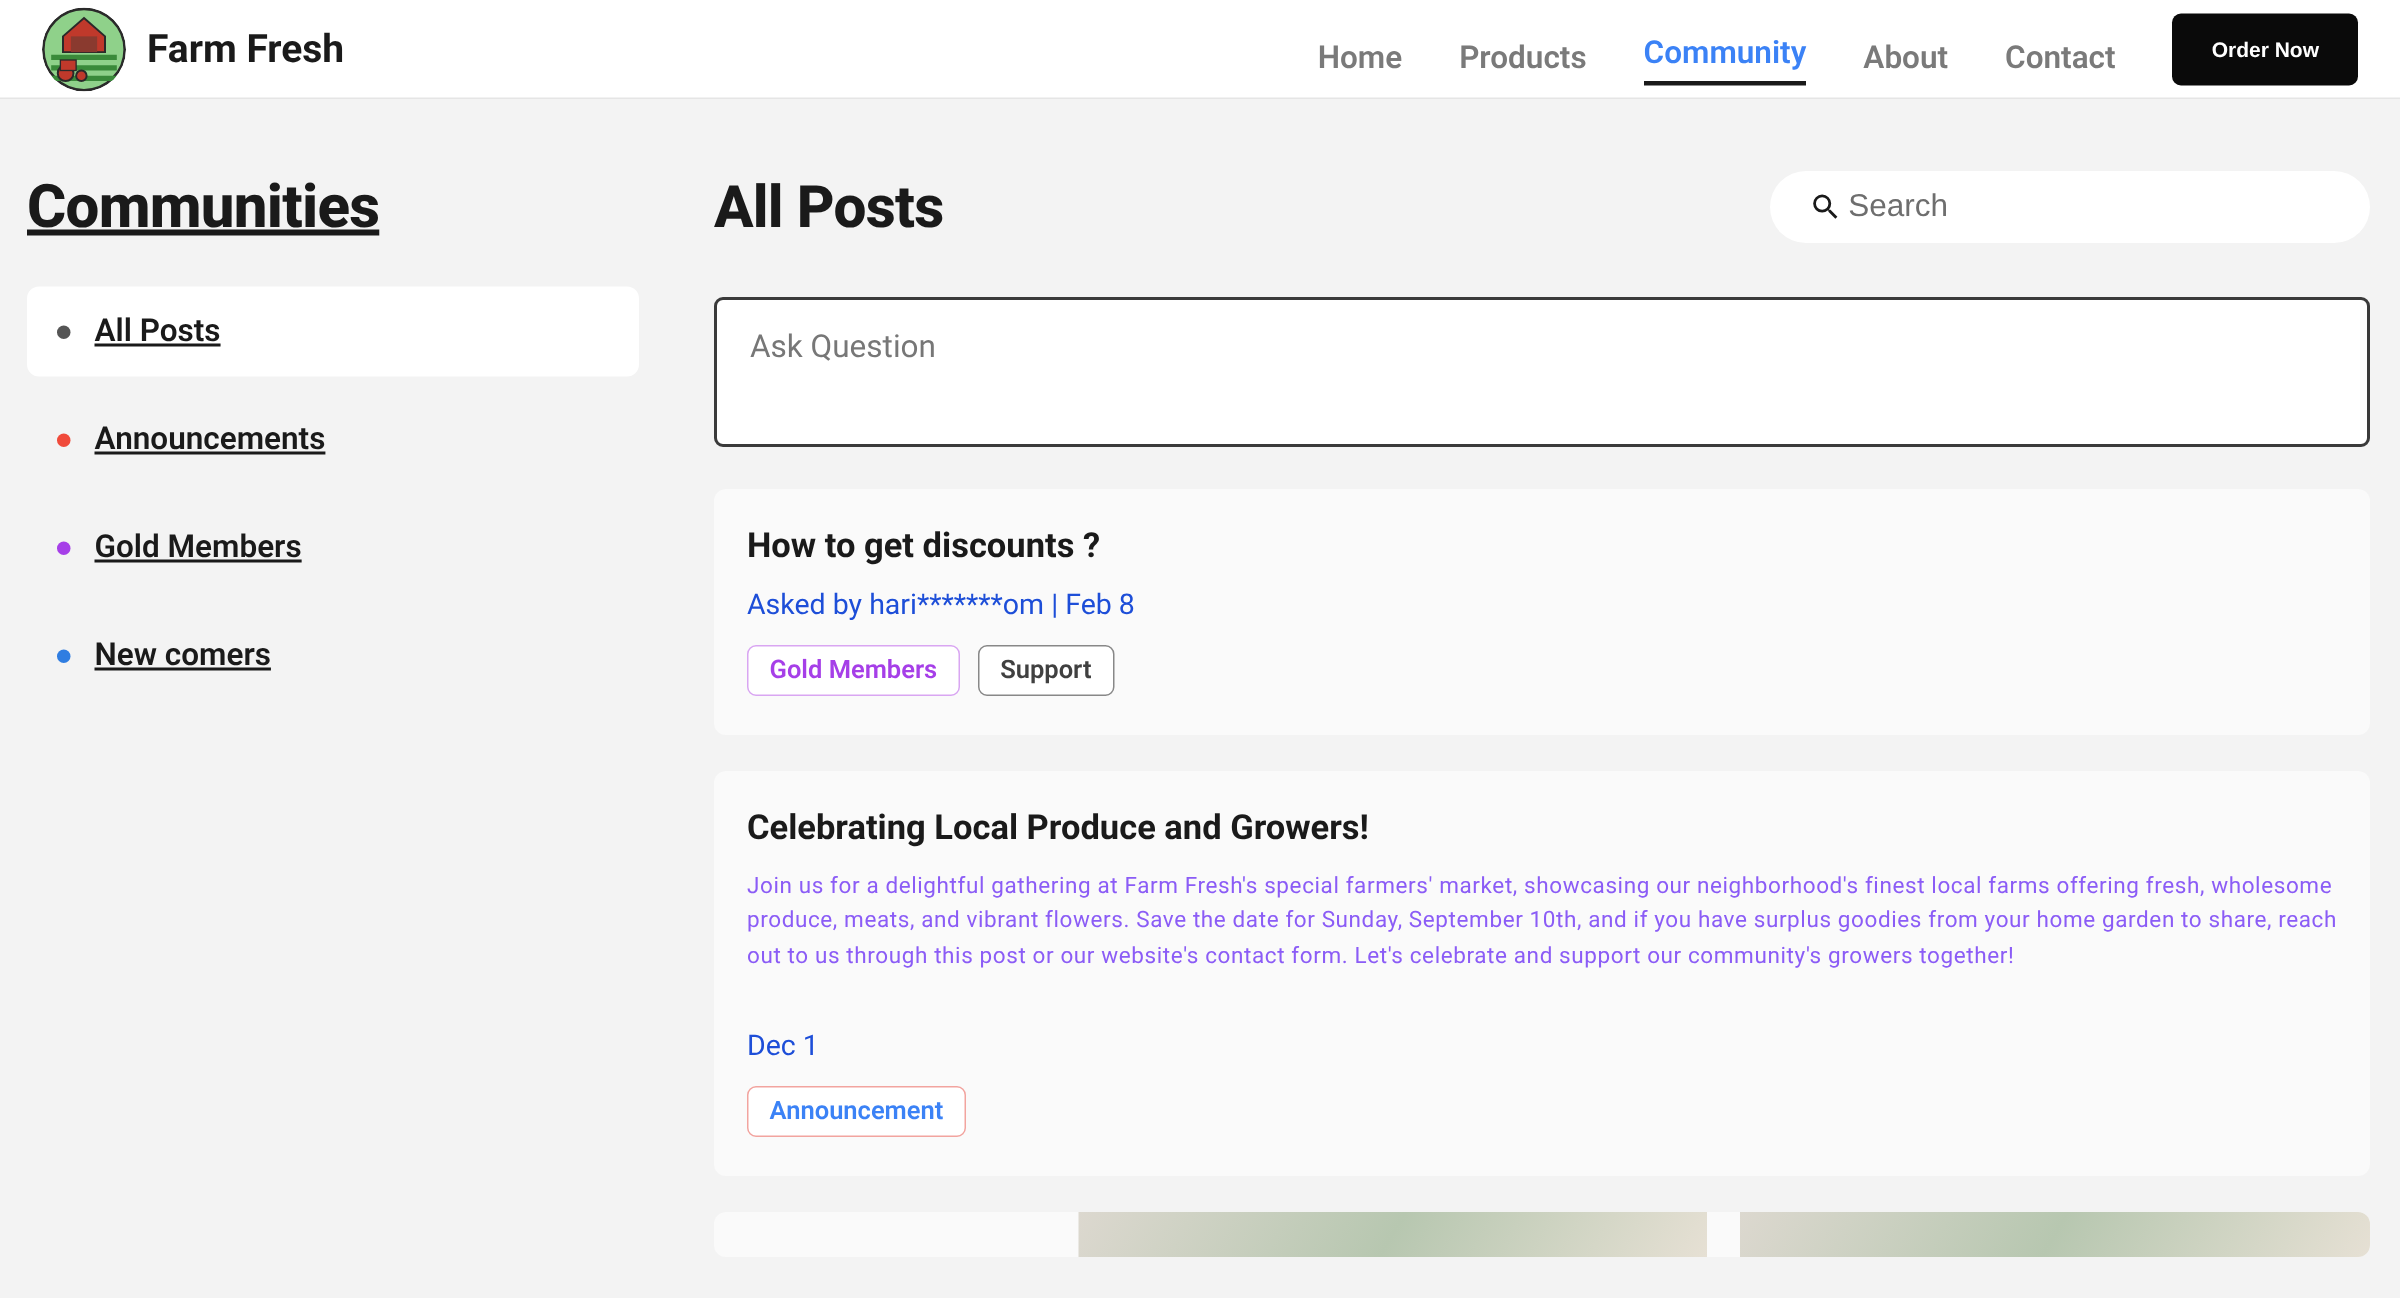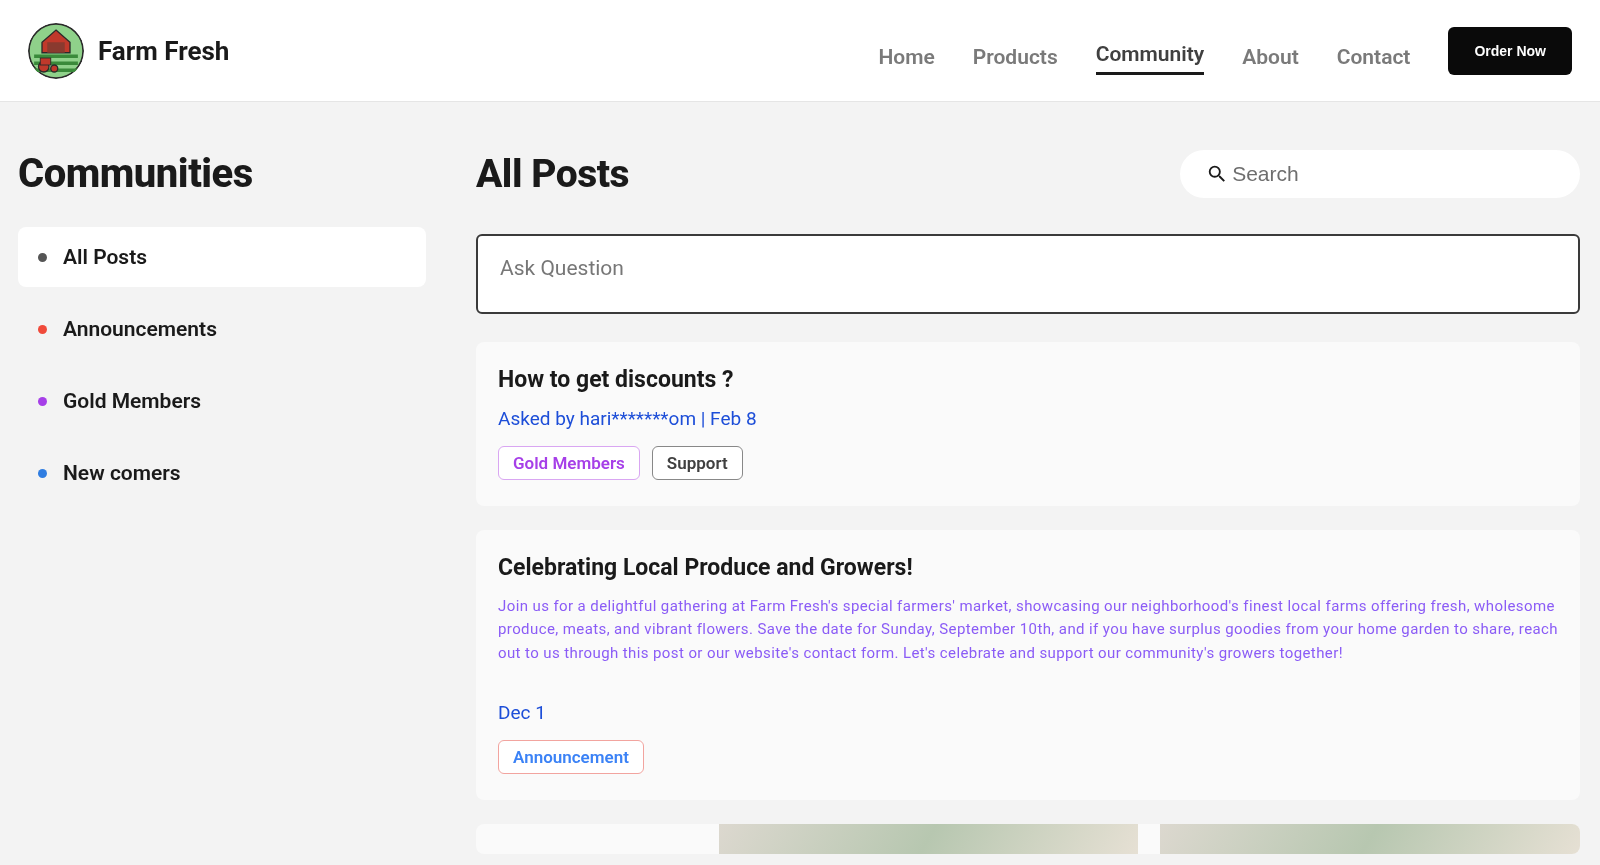--- a/index.html
+++ b/index.html
@@ -8,21 +8,21 @@
     background: #f3f3f3;
     color: #1a1a1a;
     width: 1600px;
     height: 865px;
     overflow: hidden;
   }
 
   
   .header {
     background: #fff;
-    height: 102px;
+    height: 66px;
     border-bottom: 1px solid #e5e5e5;
     display: flex;
     align-items: center;
     justify-content: space-between;
     padding: 0 28px;
   }
   .brand {
     display: flex;
     align-items: center;
     gap: 14px;
@@ -45,21 +45,21 @@
   }
   .nav a {
     font-size: 21px;
     font-weight: 600;
     color: #7a7a7a;
     text-decoration: none;
     padding-bottom: 6px;
     cursor: pointer;
   }
   .nav a.active {
-    color: #404040;
+    color: #3b82f6;
     border-bottom: 3px solid #1a1a1a;
     margin-top: 16px;
   }
   .cta-btn {
     background: #0a0a0a;
     color: #fff;
     font-size: 14px;
     font-weight: 700;
     border: none;
     border-radius: 6px;
@@ -70,20 +70,21 @@
   
   .layout {
     display: flex;
     padding: 48px 0 0 18px;
     gap: 50px;
     height: calc(100% - 86px);
   }
   .sidebar {
     width: 408px;
     flex-shrink: 0;
+    text-decoration: underline;
   }
   .sidebar h1 {
     font-size: 40px;
     font-weight: 800;
     margin-bottom: 30px;
     letter-spacing: -0.5px;
   }
   .side-item {
     display: flex;
     align-items: center;
@@ -138,21 +139,21 @@
     width: 100%;
   }
   .search input::placeholder { color: #6e6e6e; }
   .search-icon { width: 24px; height: 24px; fill: #1a1a1a; }
 
   .ask-box {
     background: #fff;
     border: 2px solid #3a3a3a;
     border-radius: 6px;
     padding: 20px 22px;
-    height: 80px;
+    height: 100px;
     font-size: 21px;
     color: #777;
     margin-bottom: 28px;
     cursor: text;
   }
 
   .post {
     background: #fafafa;
     border-radius: 8px;
     padding: 24px 22px 26px;

